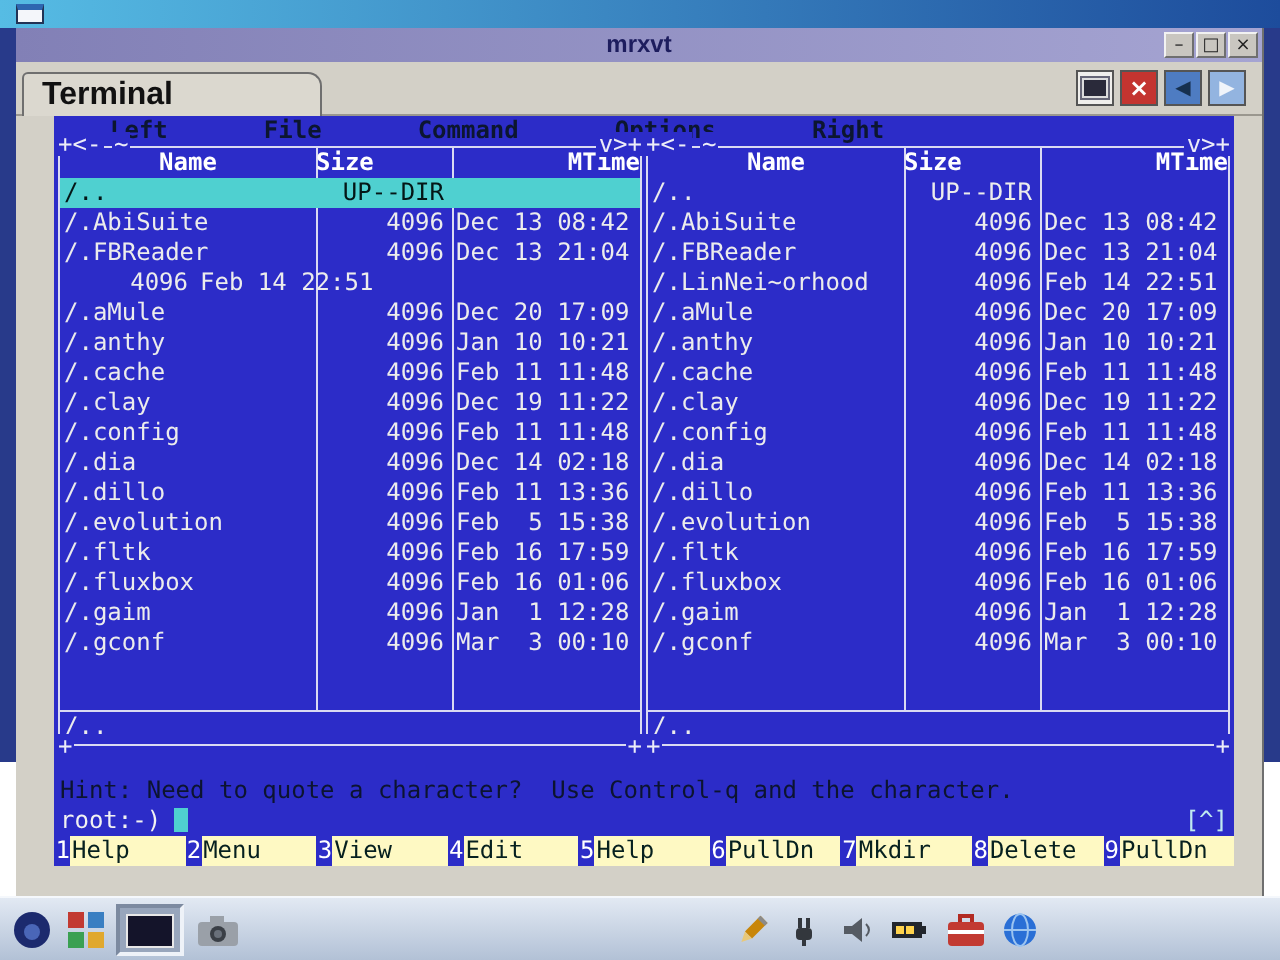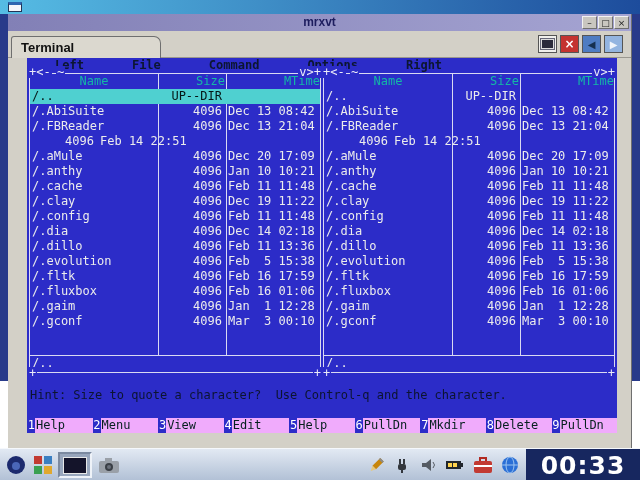--- a/index.html
+++ b/index.html
@@ -6,60 +6,60 @@
   body{width:640px;height:480px;overflow:hidden;font-family:"Liberation Sans",sans-serif}
   #screen{position:relative;width:640px;height:381px;background:#283a8a}
   .topstrip{position:absolute;left:0;top:0;width:640px;height:14px;background:linear-gradient(90deg,#56bce4,#1d4c9c)}
   .mini-win{position:absolute;left:8px;top:2px;width:12px;height:6px;background:#f4f6fa;border:1px solid #223355;border-top:3px solid #2e66b0}
   .window{position:absolute;left:8px;top:14px;width:624px;height:434px;background:#d3d0c7;border-right:1px solid #6f6f6f;box-sizing:border-box}
   .titlebar{position:absolute;left:0;top:0;width:100%;height:17px;background:linear-gradient(90deg,#8280b6,#a5a4d2)}
   .title{position:absolute;left:0;right:0;text-align:center;font-weight:bold;font-size:12px;line-height:17px;color:#1d1d5e}
   .controls{position:absolute;right:2px;top:2px;display:flex;gap:1px}
   .tbtn{width:15px;height:13px;font-size:9px;line-height:10px;background:#c9c6c0;border:1px solid;border-color:#f2f2f2 #6f6f6f #6f6f6f #f2f2f2;padding:0;color:#222;font-family:"DejaVu Sans",sans-serif;cursor:default}
   .tabbar{position:absolute;left:0;top:17px;width:100%;height:27px;border-bottom:1px solid #9a978f;box-sizing:border-box}
-  .tab{position:absolute;left:3px;top:5px;width:150px;height:22px;background:#dbd8cf;border:1px solid #6f6f6f;border-bottom:none;border-radius:3px 7px 0 0;font-weight:bold;font-size:13px;line-height:21px;padding-left:9px;color:#111;box-sizing:border-box}
+  .tab{position:absolute;left:3px;top:5px;width:150px;height:22px;background:#dbd8cf;border:1px solid #6f6f6f;border-bottom:none;border-radius:3px 7px 0 0;font-weight:bold;font-size:16px;line-height:21px;padding-left:9px;color:#111;box-sizing:border-box}
   .tabbtns{position:absolute;right:8px;top:4px;display:flex;gap:3px}
   .tb{width:19px;height:18px;padding:0;border:1px solid #555;font-size:10px;display:flex;align-items:center;justify-content:center;box-sizing:border-box;font-family:"DejaVu Sans",sans-serif}
   .tb.new{background:#f0efec}
   .mini-screen{width:11px;height:8px;background:#2a2a3a;border:1px solid #dddddd;box-shadow:0 0 0 1px #667}
   .tb.close{background:#c43430;color:#fff;font-weight:bold;font-size:12px}
   .tb.prev{background:#4e7cc2;color:#16304f}
   .tb.next{background:#93b4e0;color:#f0f4fa}
   
   .terminal{position:absolute;left:19px;top:44px;width:590px;height:375px;background:#2c2cc8;font-family:"DejaVu Sans Mono",monospace;font-size:12px;color:#ececec}
   .menubar{position:absolute;left:0;top:0;height:15px;display:flex;gap:48px;padding-left:28px;align-items:center;color:#0c1630;font-weight:bold}
   .menu-item{line-height:15px}
   .panels{position:absolute;left:0;top:15px;width:100%;height:300px}
   .panel{position:absolute;top:0;height:300px;width:292px;border:1px solid #dadaf2;box-sizing:border-box;display:flex;flex-direction:column}
   .panel.pleft{left:2px}
   .panel.pright{left:296px}
-  .phead{display:flex;height:15px;line-height:15px;font-weight:normal;color:#14b8a6;position:relative;z-index:2;flex:none}
+  .phead{display:flex;height:15px;line-height:15px;font-weight:bold;color:#ffffff;position:relative;z-index:2;flex:none}
   .c-name{width:128px;text-align:center}
-  .c-size{width:67px;text-align:right}
+  .c-size{width:67px;text-align:left}
   .c-mtime{flex:1;text-align:right}
   .rows{position:relative;z-index:2;flex:none}
   .frow{display:flex;height:15px;line-height:15px;white-space:pre}
   .f-name{width:128px;padding-left:2px;box-sizing:border-box;overflow:hidden}
   .f-size{width:67px;text-align:right;padding-right:3px;box-sizing:border-box}
   .f-mtime{flex:1;padding-left:3px;box-sizing:border-box;overflow:hidden}
   .frow.selected{background:#4fd0d0;color:#041616}
   .vline{position:absolute;width:1px;top:0;bottom:16px;background:#dadaf2;z-index:1}
   .v1{left:128px}.v2{left:196px}
   .pfoot{margin-top:auto;border-top:1px solid #dadaf2;height:16px;line-height:15px;padding-left:2px;position:relative;z-index:2;white-space:pre}
   .bmark{position:absolute;top:-8px;background:#2c2cc8;line-height:12px;z-index:4;color:#ececf8;padding:0 1px;white-space:pre}
   .bm-tl{left:-2px}.bm-tilde{left:26px}.bm-tr{right:-2px}
   .bm-bl{left:-2px;top:auto;bottom:-7px}.bm-br{right:-2px;top:auto;bottom:-7px}
   .hint{position:absolute;left:0;top:330px;width:100%;height:15px;line-height:15px;padding-left:3px;color:#0c1430;white-space:pre;box-sizing:border-box}
   .promptline{position:absolute;left:0;top:345px;width:100%;height:15px;line-height:15px;padding-left:3px;color:#f2f2f2;box-sizing:border-box}
   .cursor{display:inline-block;width:7px;height:12px;background:#4fd0d0;vertical-align:-2px;margin-left:6px}
   .scrollind{position:absolute;right:3px;top:0;color:#bfeaf0}
   .fkeys{position:absolute;left:0;top:360px;width:100%;height:15px;display:flex}
   .fkey{flex:1;display:flex;height:15px;line-height:15px;cursor:default}
   .fnum{width:8px;color:#ffffff;text-align:right}
-  .flabel{flex:1;background:#f0abfc;color:#06201f;padding-left:1px;overflow:hidden}
+  .flabel{flex:1;background:#fef9c3;color:#06201f;padding-left:1px;overflow:hidden}
   
   .taskbar{position:absolute;left:0;top:448px;width:640px;height:32px;background:linear-gradient(#e2e9f3,#b2c1d6);border-top:1px solid #f5f8fc;box-sizing:border-box}
   .tb-left{position:absolute;left:4px;top:0;height:32px;display:flex;align-items:center;gap:5px}
   .tb-right{position:absolute;right:120px;top:0;height:32px;display:flex;align-items:center;gap:6px}
   .tkbtn{background:transparent;border:none;padding:1px;display:flex;align-items:center;justify-content:center;cursor:default}
   .thumbbtn{width:34px;height:26px;border:2px solid;border-color:#7c8aa0 #eef2f8 #eef2f8 #7c8aa0;background:#98a6bc;display:flex;align-items:center;justify-content:center;padding:0}
   .thumb{width:22px;height:15px;background:#14142a;border:1px solid #e8e8e8}
   .appgrid{display:grid;grid-template-columns:8px 8px;grid-gap:2px}
   .appgrid span{width:8px;height:8px;display:block}
   .clock{position:absolute;right:0;top:0;width:114px;height:32px;background:#17275f;color:#ffffff;font-family:"DejaVu Sans",sans-serif;font-weight:bold;font-size:25px;display:flex;align-items:center;justify-content:center;letter-spacing:1px}
@@ -229,20 +229,21 @@
                 <span class="f-name">/.AbiSuite</span>
                 <span class="f-size">4096</span>
                 <span class="f-mtime">Dec 13 08:42</span>
               </div>
               <div class="frow">
                 <span class="f-name">/.FBReader</span>
                 <span class="f-size">4096</span>
                 <span class="f-mtime">Dec 13 21:04</span>
               </div>
               <div class="frow">
+                <span class="f-name">/.LinNei~orhood</span>
                 <span class="f-size">4096</span>
                 <span class="f-mtime">Feb 14 22:51</span>
               </div>
               <div class="frow">
                 <span class="f-name">/.aMule</span>
                 <span class="f-size">4096</span>
                 <span class="f-mtime">Dec 20 17:09</span>
               </div>
               <div class="frow">
                 <span class="f-name">/.anthy</span>
@@ -297,22 +298,26 @@
               <div class="frow">
                 <span class="f-name">/.gconf</span>
                 <span class="f-size">4096</span>
                 <span class="f-mtime">Mar  3 00:10</span>
               </div>
             </div>
           <div class="pfoot">/..</div>
         </div>
       </div>
 
-      <div class="hint">Hint: Size to quote a character?  Use Control-q and the character.</div>
-
+      <div class="hint">Hint: Need to quote a character?  Use Control-q and the character.</div>
+
+      <div class="promptline">
+        <span>root:-)</span><span class="cursor"></span>
+        <span class="scrollind">[^]</span>
+      </div>
 
       <div class="fkeys">
 
       <div class="fkey">
             <span class="fnum">1</span>
             <span class="flabel">Help</span>
           </div>
           <div class="fkey">
             <span class="fnum">2</span>
             <span class="flabel">Menu</span>
@@ -419,15 +424,14 @@
       </button>
       <button class="tkbtn">
         <svg width="18" height="18">
             <circle cx="9" cy="9" r="8" fill="#2a6fd6"></circle>
             <ellipse cx="9" cy="9" rx="4" ry="8" fill="none" stroke="#9cc4f0"></ellipse>
             <line x1="1" y1="9" x2="17" y2="9" stroke="#9cc4f0"></line>
           </svg>
       </button>
     </div>
 
-    <div class="clock">00:33</div>
   </div>
 </div>
 
 </body></html>

